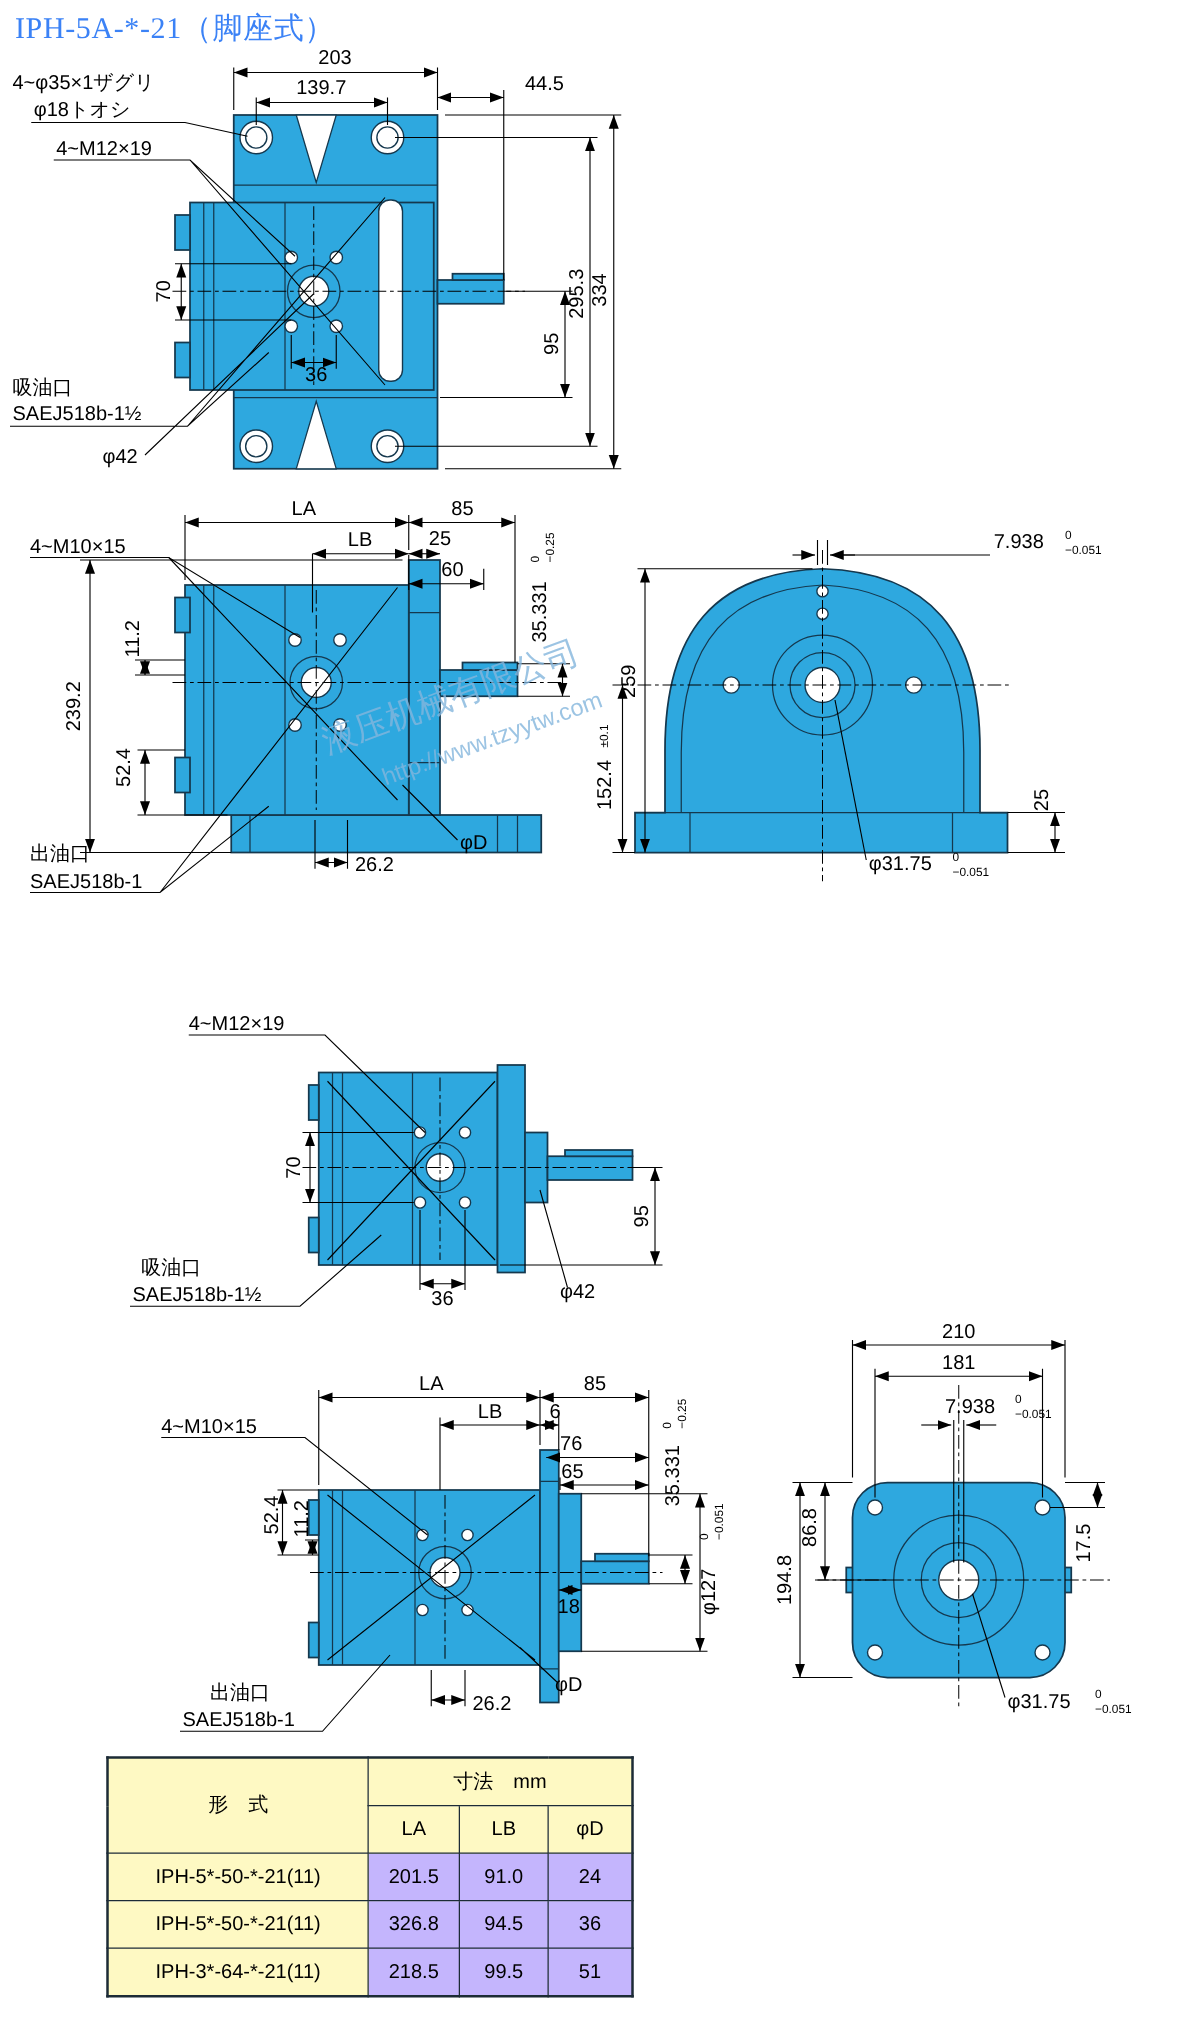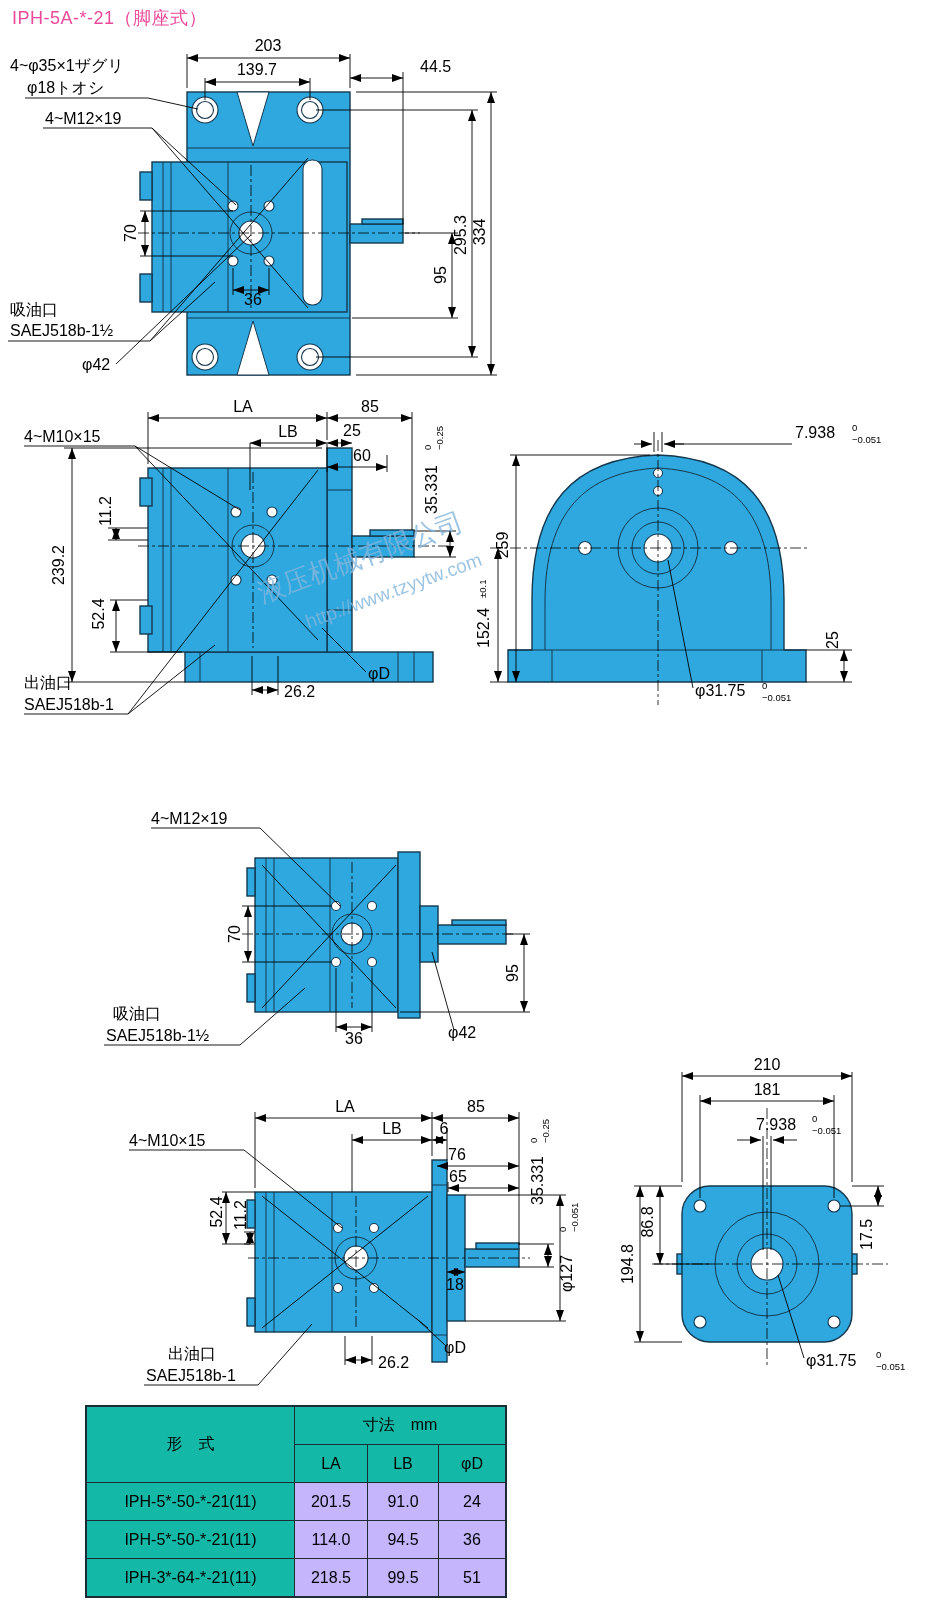--- a/index.html
+++ b/index.html
@@ -1,18 +1,18 @@
 <!DOCTYPE html>
 <html><head>
 <meta charset="utf-8">
 <style>
   html,body{margin:0;padding:0;background:#fff;}
   .page{position:relative;width:952px;height:1615px;background:#fff;
         font-family:"Liberation Sans","DejaVu Sans",sans-serif;overflow:hidden;}
-  .title{position:absolute;font-size:18px;color:#ec4899;letter-spacing:.5px;white-space:nowrap;}
+  .title{position:absolute;font-size:24px;color:#3b82f6;letter-spacing:.5px;white-space:nowrap;font-family:Liberation Serif, serif;}
   svg.draw{position:absolute;left:0;top:0;}
   svg text{font-family:"Liberation Sans","DejaVu Sans",sans-serif;fill:#000;}
   text.dim{font-size:16px;}
   text.lbl{font-size:16px;}
   text.tol{font-size:9.5px;}
   text.wm1{font-size:27px;fill:#84b6dd;opacity:.8;}
   text.wm2{font-size:19px;fill:#84b6dd;opacity:.8;}
   .pump{fill:#2ea8df;stroke:#15384e;stroke-width:1.4;}
   .pd{fill:none;stroke:#15384e;stroke-width:1;}
   .hole{fill:#fff;stroke:#15384e;stroke-width:1.1;}
@@ -20,21 +20,21 @@
   .ext{stroke:#000;stroke-width:.9;fill:none;}
   .lead{stroke:#000;stroke-width:.9;fill:none;}
   .diml{stroke:#000;stroke-width:.9;fill:none;marker-start:url(#ar);marker-end:url(#ar);}
   .dima{stroke:#000;stroke-width:.9;fill:none;marker-end:url(#ar);}
   .cl{stroke:#000;stroke-width:.8;stroke-dasharray:11 3 3 3;fill:none;}
   
   .dims-table{position:absolute;left:85px;top:1405px;}
   .dims-table table{border-collapse:collapse;border:2px solid #1c2b36;}
   .dims-table td{border:1px solid #1c2b36;font-size:16px;color:#000;text-align:center;
                  height:37px;padding:0 6px;background:#c4b5fd;}
-  .dims-table td.blue{background:#14b8a6;}
+  .dims-table td.blue{background:#fef9c3;}
   .dims-table td.model{width:195px;margin-top:32px;}
   .dims-table td.wla{width:60px;}
   .dims-table td.wlb{width:58px;}
   .dims-table td.wpd{width:54px;}
 </style>
 </head>
 <body>
 
 <div class="page">
 
@@ -356,21 +356,21 @@
           <td class="blue wpd">φD</td>
         </tr>
         <tr>
           <td class="blue model">IPH-5*-50-*-21(11)</td>
           <td>201.5</td>
           <td>91.0</td>
           <td>24</td>
         </tr>
         <tr>
           <td class="blue model">IPH-5*-50-*-21(11)</td>
-          <td>114.0</td>
+          <td>326.8</td>
           <td>94.5</td>
           <td>36</td>
         </tr>
         <tr>
           <td class="blue model">IPH-3*-64-*-21(11)</td>
           <td>218.5</td>
           <td>99.5</td>
           <td>51</td>
         </tr>
       </tbody>

